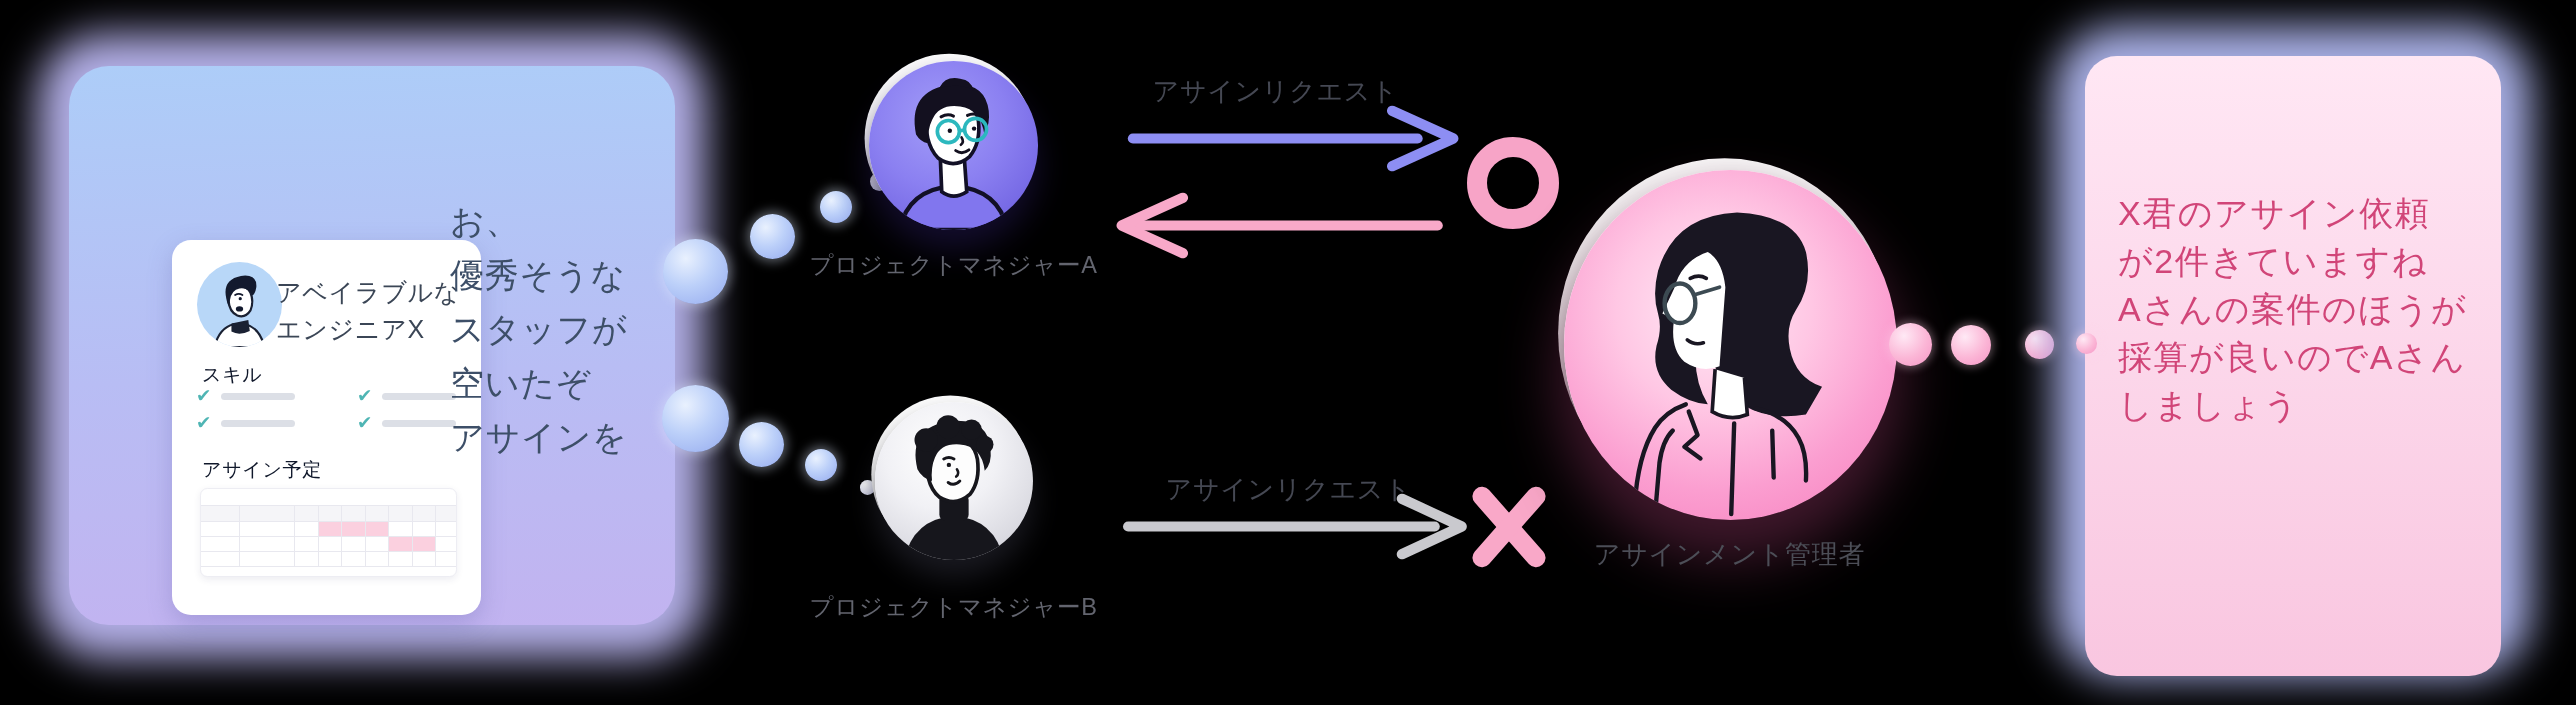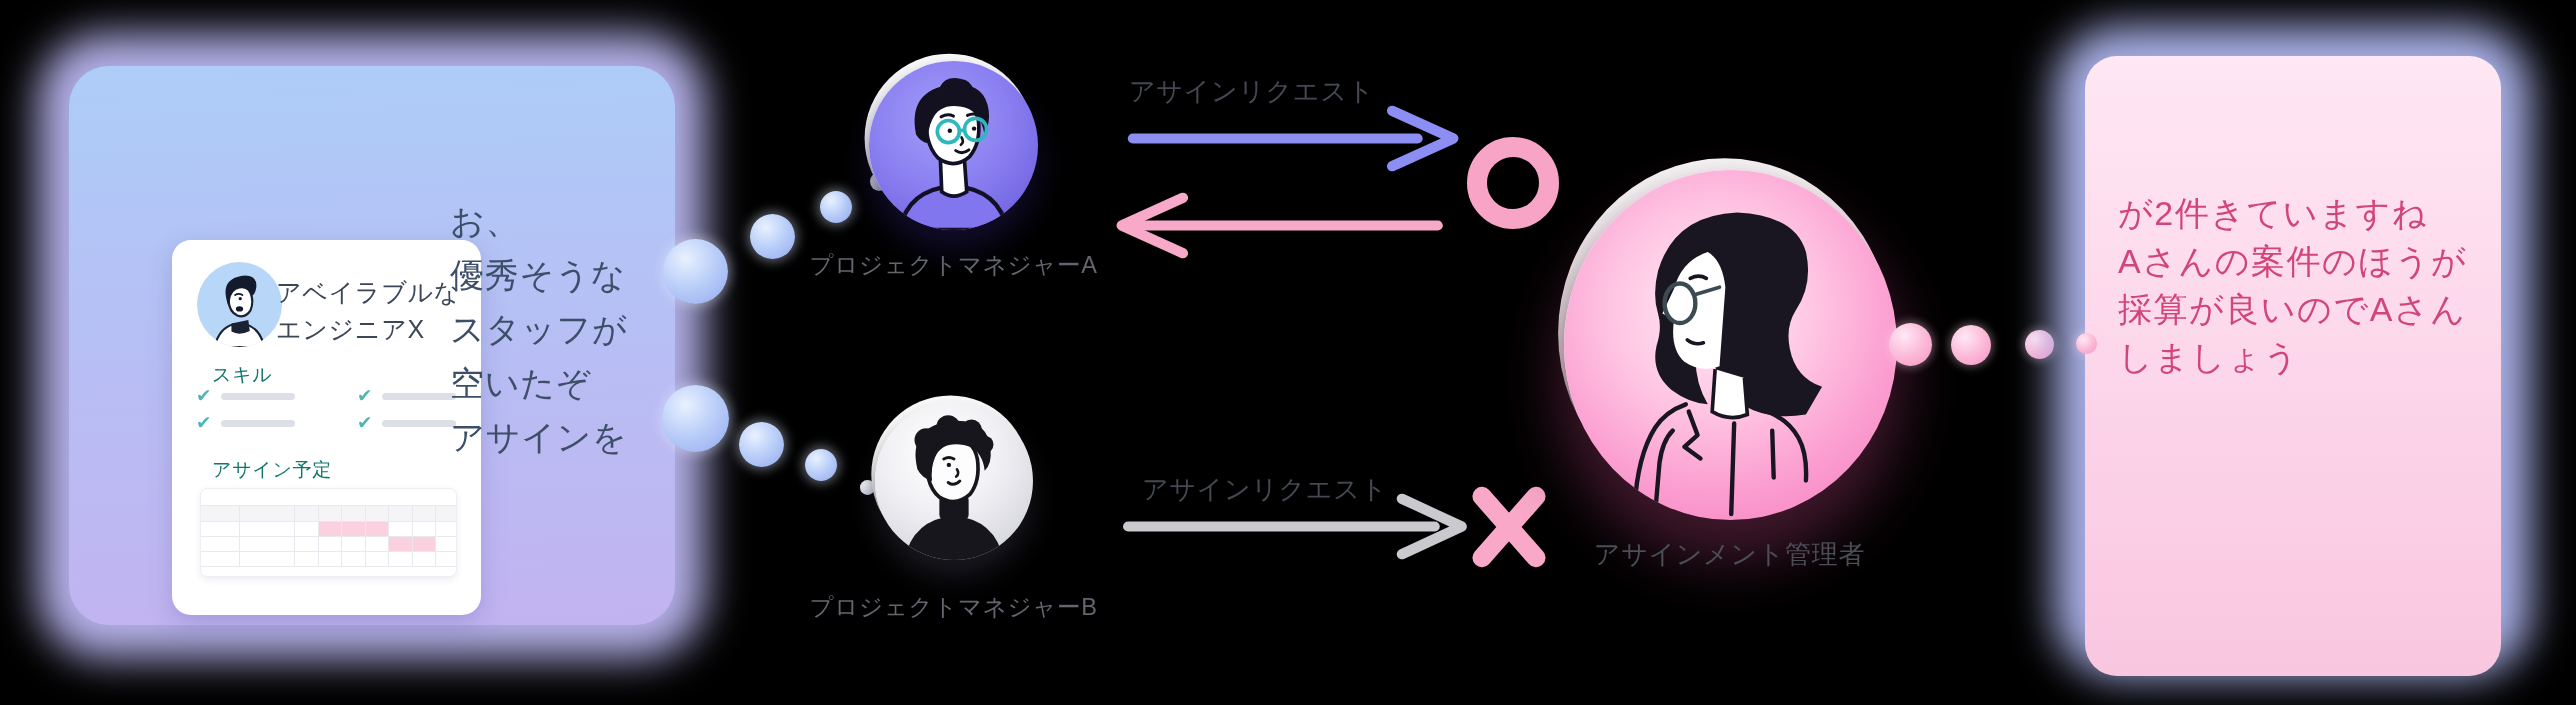--- a/index.html
+++ b/index.html
@@ -15,21 +15,21 @@
   .card-right{position:absolute;left:2085px;top:56px;width:416px;height:620px;border-radius:32px;
               background:linear-gradient(180deg,#ffe7f4 0%,#f9c6e0 100%);}
 
   
   .eng-card{position:absolute;left:103px;top:174px;width:309px;height:375px;border-radius:19px;
             background:#fff;box-shadow:0 8.8px 25px rgba(90,90,160,.28);}
   .eng-avatar{position:absolute;left:25px;top:22px;width:85px;height:85px;border-radius:50%;
               background:#b8d7f8;overflow:hidden;}
   .eng-title{position:absolute;left:104px;top:34px;font-size:25px;line-height:37px;color:#3b4656;
              font-weight:500;letter-spacing:0.7px;}
-  .mini-label{position:absolute;left:40px;font-size:19px;color:#0f766e;letter-spacing:0.7px;}
+  .mini-label{position:absolute;left:30px;font-size:19px;color:#0f172a;letter-spacing:0.7px;}
   .skills-label{top:122px;}
   .schedule-label{top:217px;}
   .skill-item{position:absolute;display:flex;align-items:center;gap:9.5px;height:14.7px;}
   .check{font-size:18.3px;color:#4fb5b4;line-height:14.7px;}
   .skill-bar{width:74px;height:7.3px;border-radius:3.7px;background:#dcdfe6;}
   .sched{position:absolute;left:28px;top:248px;width:257px;height:89px;border-radius:7.3px;
          background:#fff;border:0.7px solid #ededf3;box-sizing:border-box;overflow:hidden;
          box-shadow:0 2.2px 7.3px rgba(40,40,90,.08);}
   .srow{display:flex;}
   .srow.cap{height:16px;}
@@ -69,21 +69,21 @@
   .mgr .crescent{transform:translate(-5.9px,-11.7px);}
   .mgr .av-body{background:radial-gradient(circle at 45% 40%,#ffeaf5 0%,#ffc7e4 35%,#fb9ed0 65%,#f787c2 88%,#ef7ab8 100%);
                 box-shadow:0 34px 59px 7.3px rgba(75,28,52,.85);}
 
   .actor-label{position:absolute;text-align:center;font-weight:400;letter-spacing:0.7px;}
   .lbl-pm{width:293px;font-size:23.5px;color:#63656f;}
   .lbl-mgr{left:1583px;top:537px;width:293px;font-size:26px;color:#4c4e57;}
 
   
   .arrow-svg{position:absolute;}
-  .flow-label{position:absolute;width:293px;font-size:26px;color:#454853;
+  .flow-label{position:absolute;width:293px;text-align:center;font-size:26px;color:#454853;
               font-weight:500;letter-spacing:0.7px;}
   .o-mark{position:absolute;left:1467px;top:137px;width:92px;height:92px;border-radius:50%;
           border:20px solid #f7a4c7;box-sizing:border-box;}
 </style>
 </head>
 <body>
 
 <div id="canvas">
 
   <div class="halo halo-left"></div>
@@ -277,20 +277,21 @@
   <div class="actor-label lbl-mgr">アサインメント管理者</div>
 
   <div class="bub bub-pink" style="left:1889px;top:323px;width:43px;height:43px;"></div>
   <div class="bub bub-pink" style="left:1951px;top:325px;width:40px;height:40px;"></div>
   <div class="bub bub-pink" style="left:2025px;top:330px;width:29px;height:29px;"></div>
 
   <div class="halo halo-right"></div>
   <div class="card-right"></div>
   <div class="bub bub-pink" style="left:2076px;top:333px;width:20.5px;height:20.5px;"></div>
   <div class="thought-right">
+    <div>X君のアサイン依頼</div>
     <div>が2件きていますね</div>
     <div>Aさんの案件のほうが</div>
     <div>採算が良いのでAさん</div>
     <div>しましょう</div>
   </div>
 
 </div>
 
 
 </body></html>

